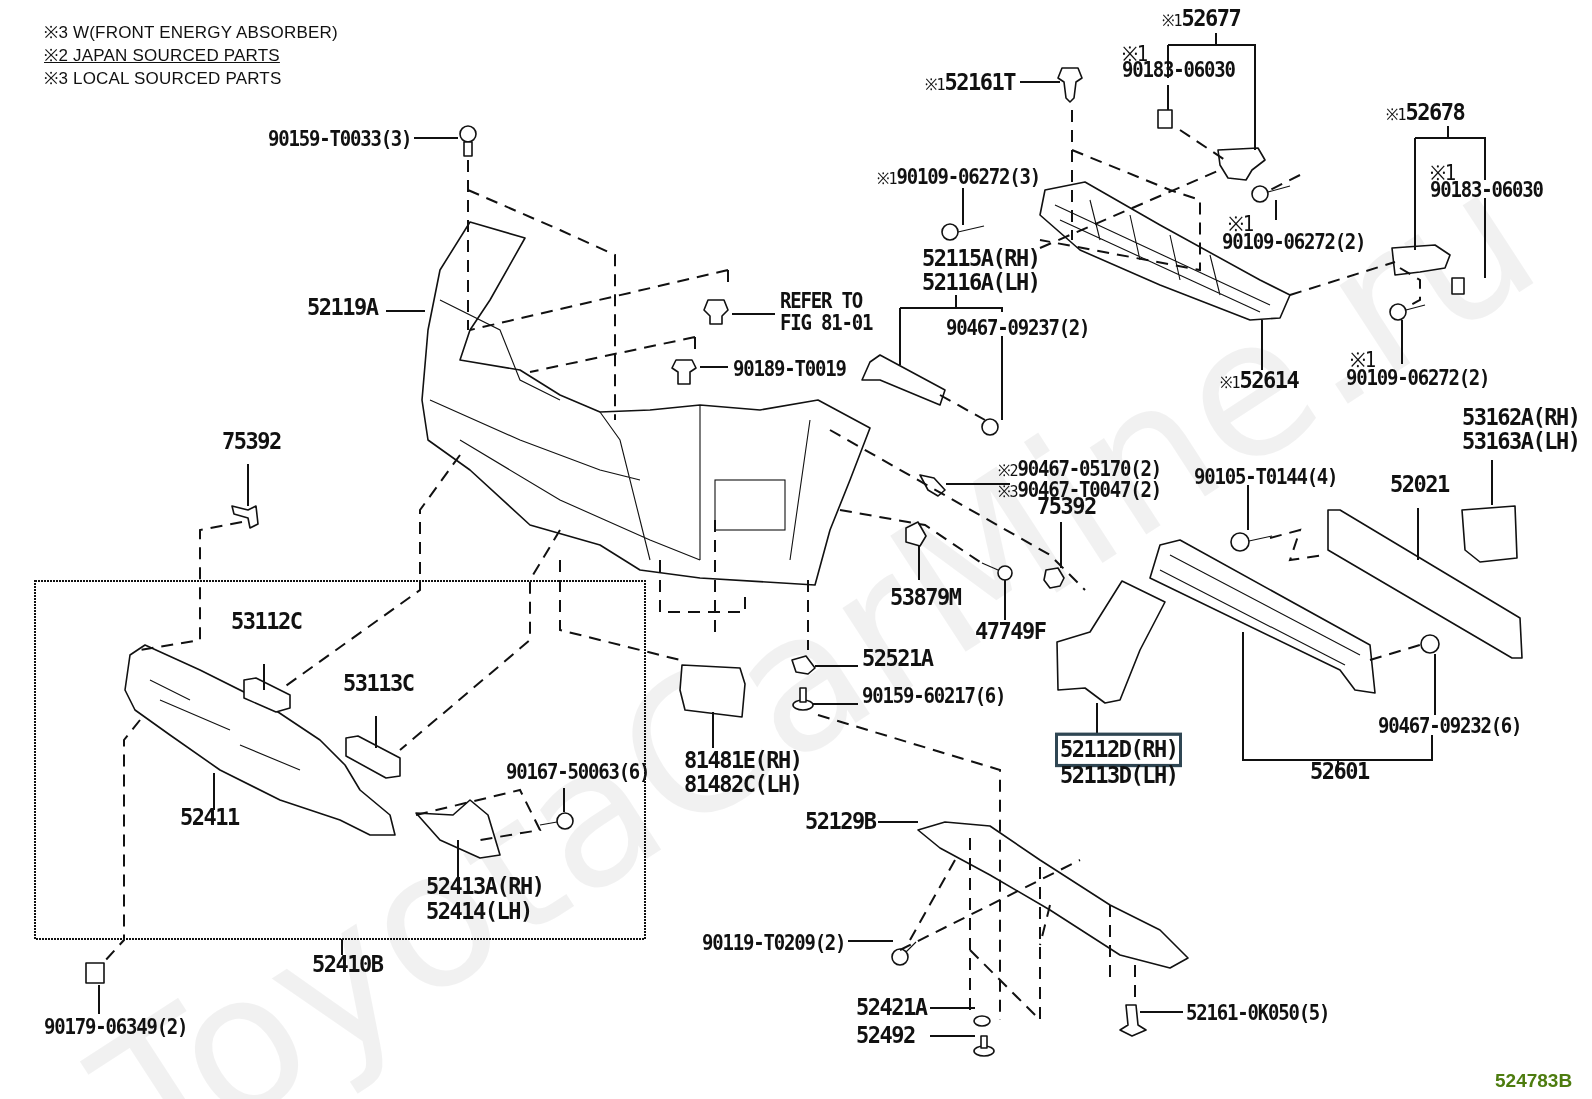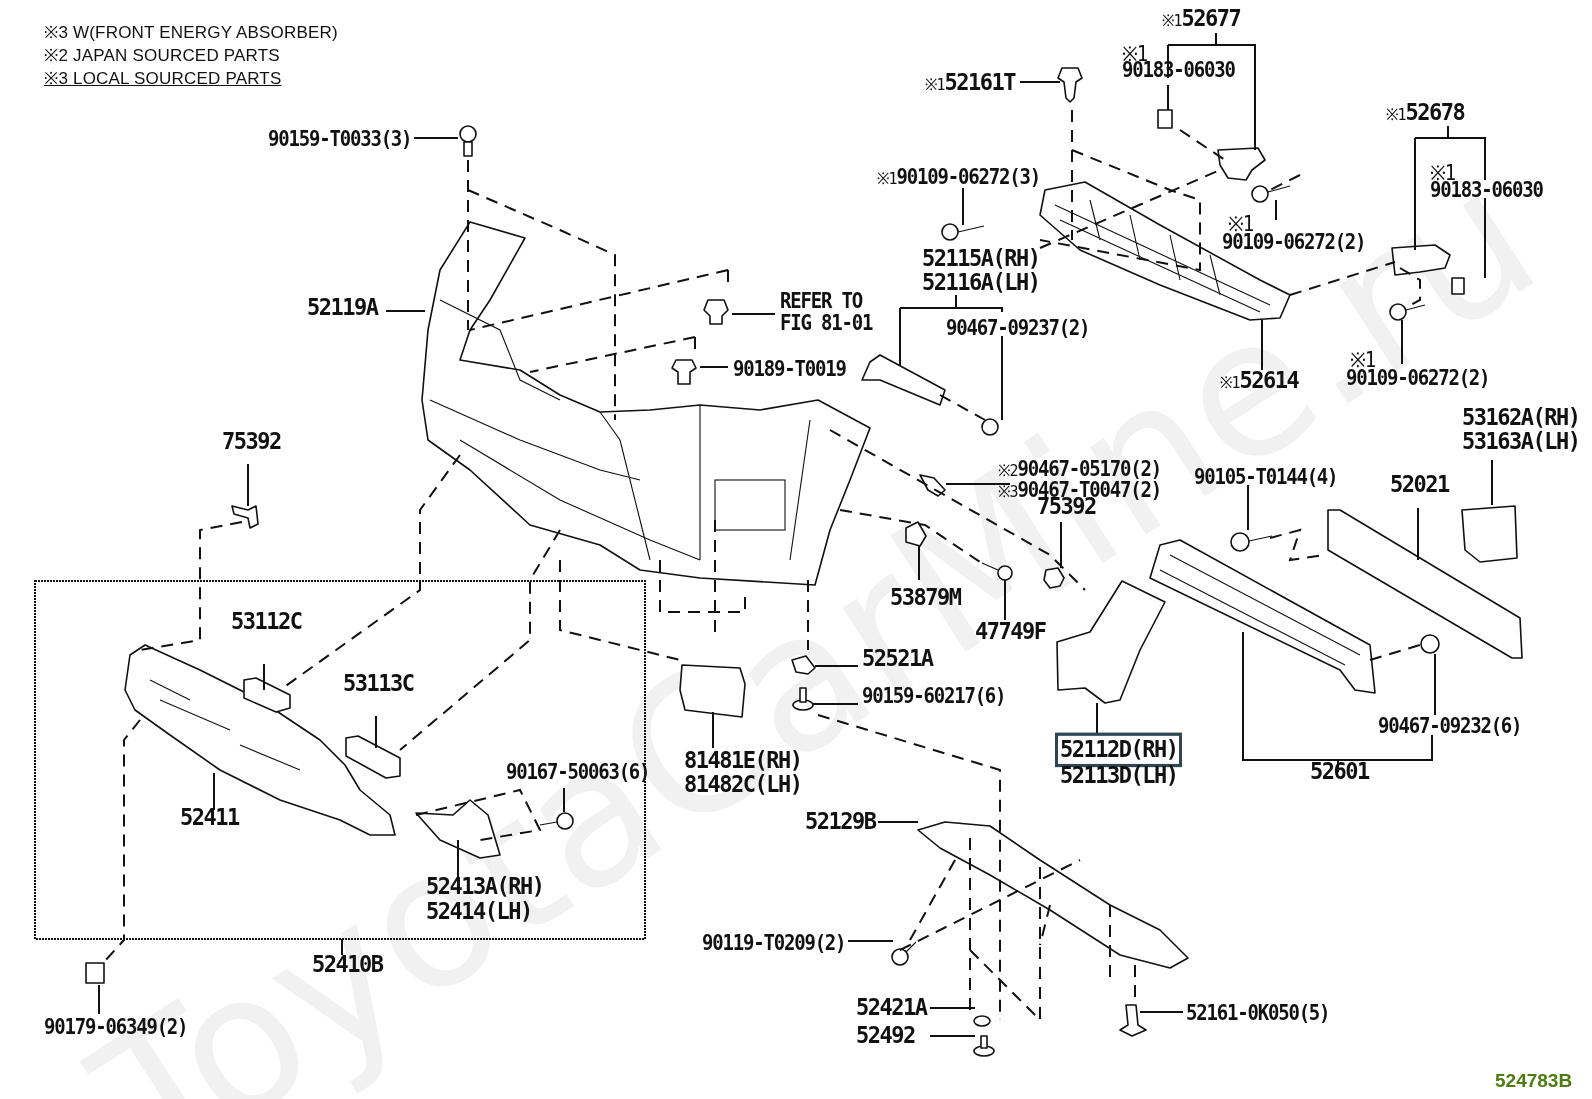--- a/index.html
+++ b/index.html
@@ -252,22 +252,22 @@
     <path class="dl" d="M1370 660 L1420 645"></path>
     <path class="dl" d="M818 715 L1000 770 L1000 1020"></path>
     <path class="dl" d="M970 838 L970 1010 M970 950 L1040 1020 L1040 860"></path>
     <path class="dl" d="M955 860 L910 940 M900 950 L1080 860"></path>
     <path class="dl" d="M1110 905 L1110 985 M1050 905 L1040 945"></path>
     <path class="dl" d="M1135 965 L1135 1000"></path>
   </g>
 </svg>
 
 <div class="note" style="left:44px;top:21px;">※3 W(FRONT ENERGY ABSORBER)</div>
-<div class="note" style="left:44px;top:44px;">※2 JAPAN SOURCED PARTS</div>
-<div class="note" style="left:44px;top:67px;text-decoration:underline;">※3 LOCAL SOURCED PARTS</div>
+<div class="note" style="left:44px;top:44px;text-decoration:underline;">※2 JAPAN SOURCED PARTS</div>
+<div class="note" style="left:44px;top:67px;">※3 LOCAL SOURCED PARTS</div>
 
 <div class="lbl" style="left:268px;top:127px;">90159-T0033(3)</div>
 <div class="lbl big" style="left:307px;top:296px;">52119A</div>
 <div class="lbl big" style="left:222px;top:430px;">75392</div>
 <div class="lbl big" style="left:231px;top:610px;">53112C</div>
 <div class="lbl big" style="left:343px;top:672px;">53113C</div>
 <div class="lbl big" style="left:180px;top:806px;">52411</div>
 <div class="lbl" style="left:506px;top:760px;">90167-50063(6)</div>
 <div class="lbl big" style="left:426px;top:875px;">52413A(RH)</div>
 <div class="lbl big" style="left:426px;top:900px;">52414(LH)</div>

